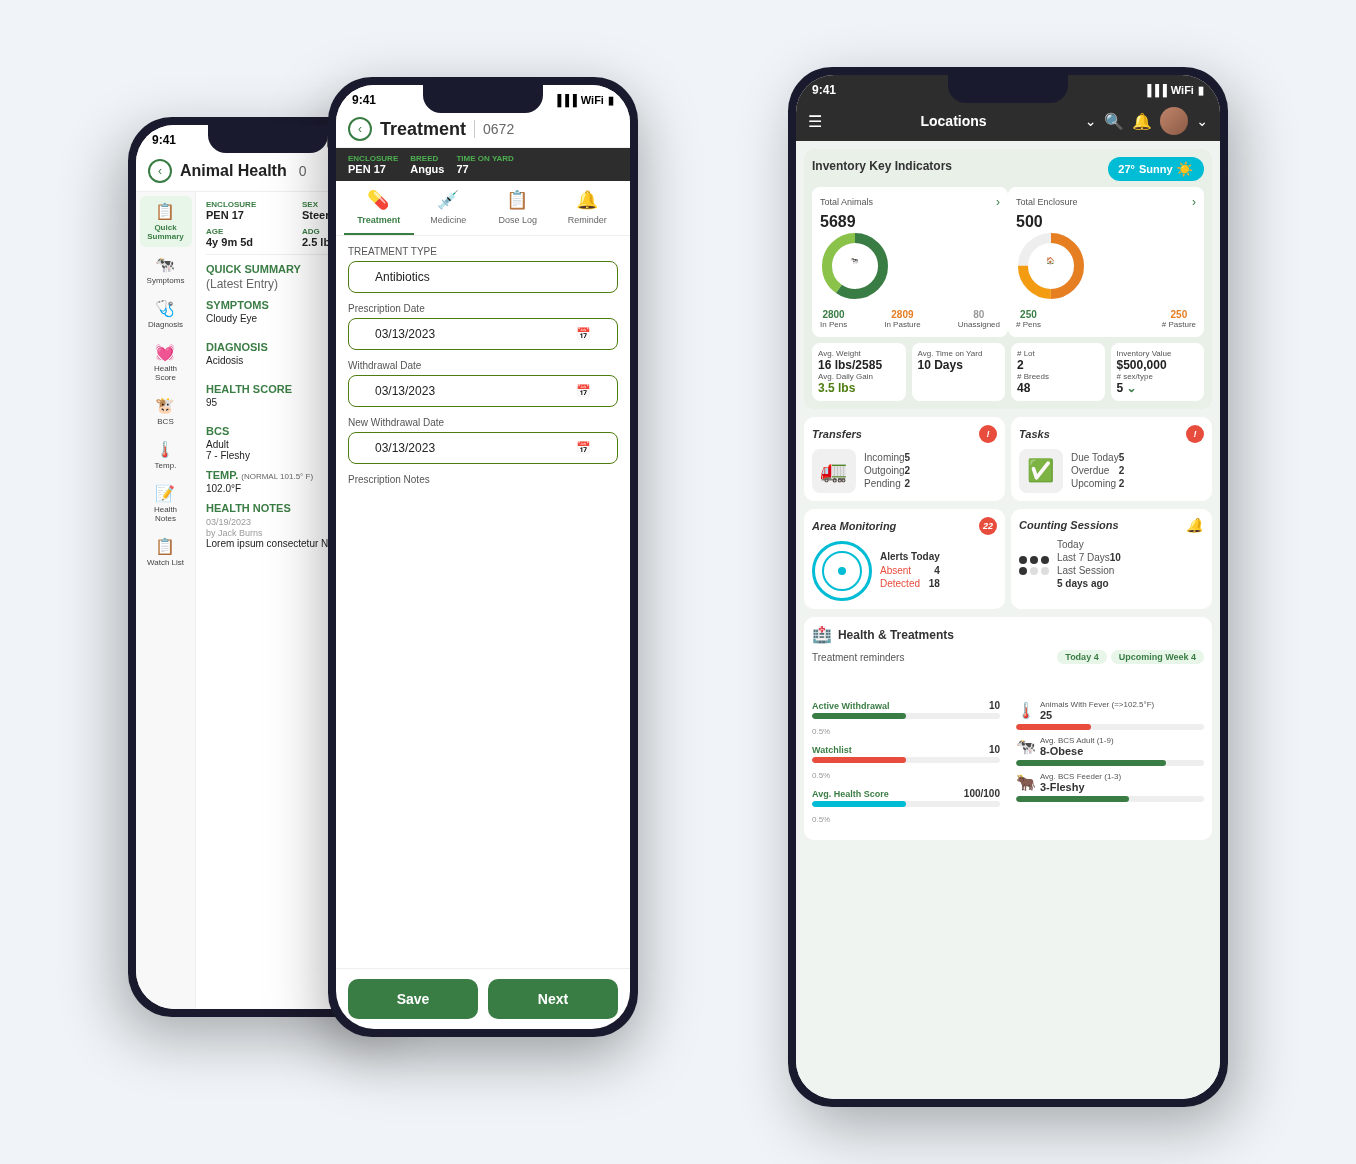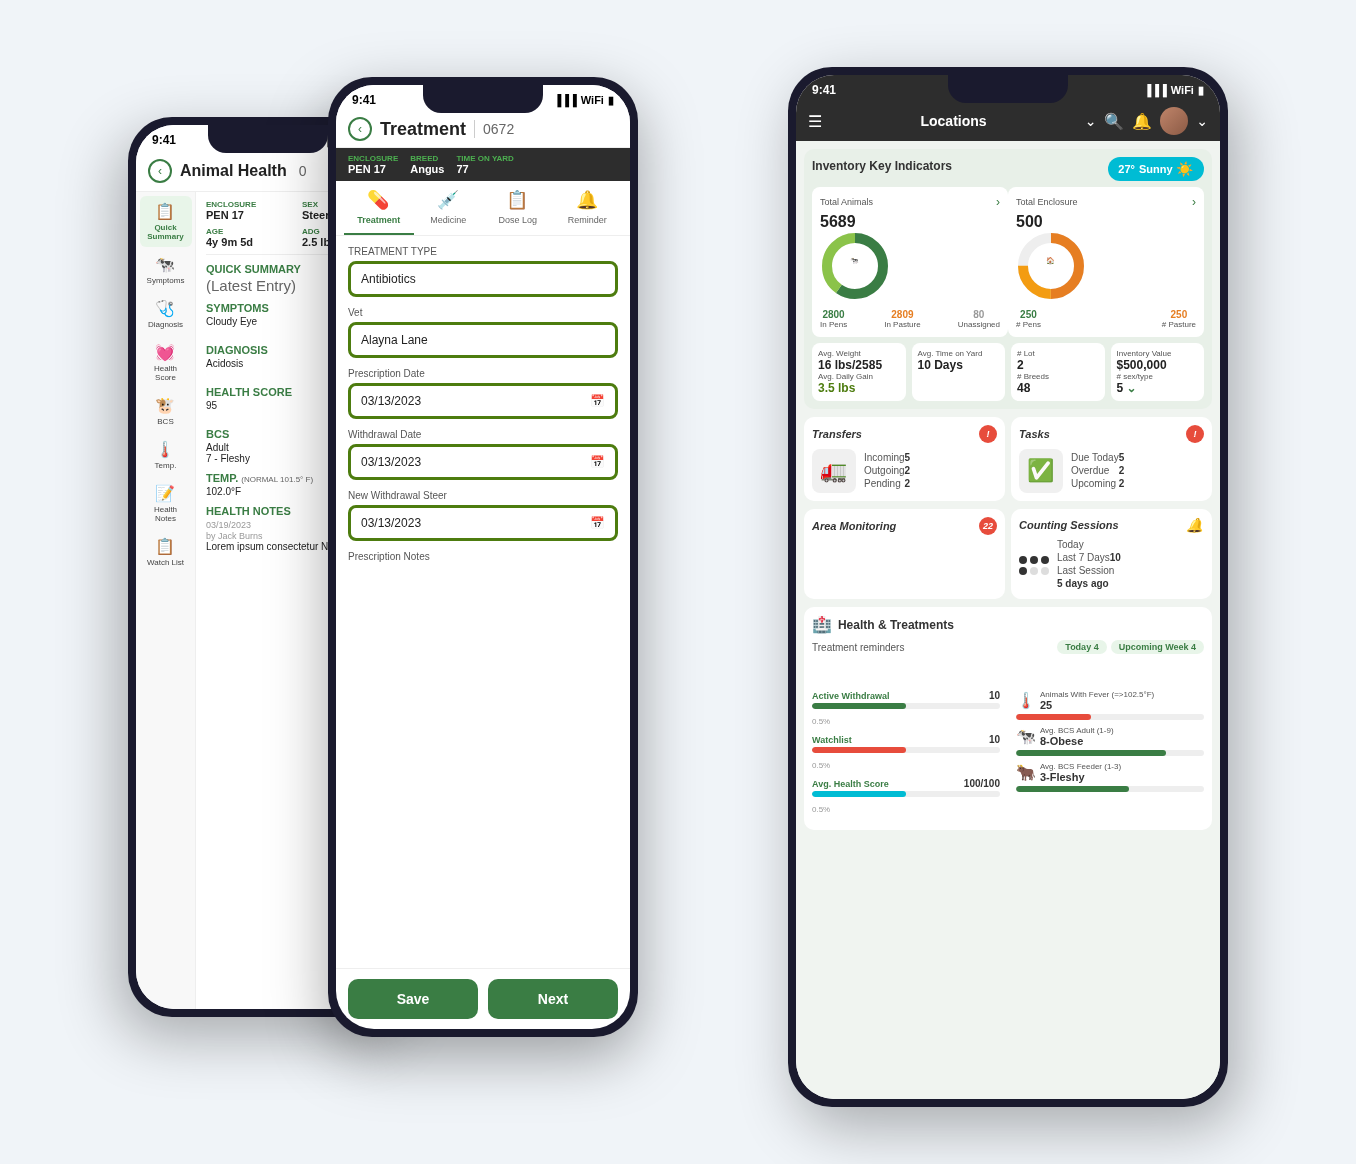--- a/index.html
+++ b/index.html
@@ -145,21 +145,21 @@
     .ah-section-title {
       font-size: 11px;
       font-weight: 700;
       color: #3a7d44;
       text-transform: uppercase;
       margin-bottom: 2px;
       margin-top: 8px;
     }
 
     .ah-section-sub {
-      font-size: 15px;
+      font-size: 12px;
       color: #666;
       margin-bottom: 4px;
     }
 
     .ah-entry {
       display: flex;
       justify-content: space-between;
       margin-bottom: 2px;
     }
 
@@ -235,23 +235,23 @@
       color: #3a7d44;
       border-bottom: 2px solid #3a7d44;
       font-weight: 700;
     }
 
     .treat-tab-icon { font-size: 18px; }
 
     .treat-field-group { margin-bottom: 10px; }
     .treat-field-label { font-size: 10px; color: #555; margin-bottom: 4px; font-weight: 500; }
     .treat-field-input {
-      border: 3px solid #4d7c0f;
+      border: 1px solid #4d7c0f;
       border-radius: 8px;
-      padding: 8px 10px;
+      padding: 8px 26px;
       font-size: 12px;
       color: #222;
       display: flex;
       align-items: center;
       justify-content: space-between;
       background: #fff;
     }
 
     .treat-footer {
       display: flex;
@@ -793,41 +793,35 @@
           </div>
         </div>
         <div class="treat-body-scroll">
           <div class="treat-field-group">
             <div class="treat-field-label">TREATMENT TYPE</div>
             <div class="treat-field-input">
               <span>Antibiotics</span>
             </div>
           </div>
           <div class="treat-field-group">
-            <div class="treat-field-label">Vet</div>
-            <div class="treat-field-input">
-              <span>Alayna Lane</span>
-            </div>
-          </div>
-          <div class="treat-field-group">
             <div class="treat-field-label">Prescription Date</div>
             <div class="treat-field-input">
               <span>03/13/2023</span>
               <span>📅</span>
             </div>
           </div>
           <div class="treat-field-group">
             <div class="treat-field-label">Withdrawal Date</div>
             <div class="treat-field-input">
               <span>03/13/2023</span>
               <span>📅</span>
             </div>
           </div>
           <div class="treat-field-group">
-            <div class="treat-field-label">New Withdrawal Steer</div>
+            <div class="treat-field-label">New Withdrawal Date</div>
             <div class="treat-field-input">
               <span>03/13/2023</span>
               <span>📅</span>
             </div>
           </div>
           <div class="treat-field-group">
             <div class="treat-field-label">Prescription Notes</div>
           </div>
         </div>
         <div class="treat-footer">
@@ -1004,20 +998,38 @@
               </div>
             </div>
           </div>
 
           <div class="section-cards">
             <div class="section-card">
               <div class="sc-header">
                 <span class="sc-title">Area Monitoring</span>
                 <div class="sc-badge">22</div>
               </div>
+              <div class="sc-icon-row">
+                <div class="radar-icon">
+                  <div class="radar-inner">
+                    <div class="radar-dot"></div>
+                  </div>
+                </div>
+                <div class="alerts-section">
+                  <div class="alerts-title">Alerts Today</div>
+                  <div class="alert-row">
+                    <span class="alert-label absent">Absent</span>
+                    <span class="alert-value">4</span>
+                  </div>
+                  <div class="alert-row">
+                    <span class="alert-label detected">Detected</span>
+                    <span class="alert-value">18</span>
+                  </div>
+                </div>
+              </div>
             </div>
             <div class="section-card">
               <div class="sc-header">
                 <span class="sc-title">Counting Sessions</span>
                 <span style="font-size:14px;">🔔</span>
               </div>
               <div class="sc-icon-row">
                 <div class="cs-dots">
                   <div class="cs-dot-row">
                     <div class="cs-dot"></div>

